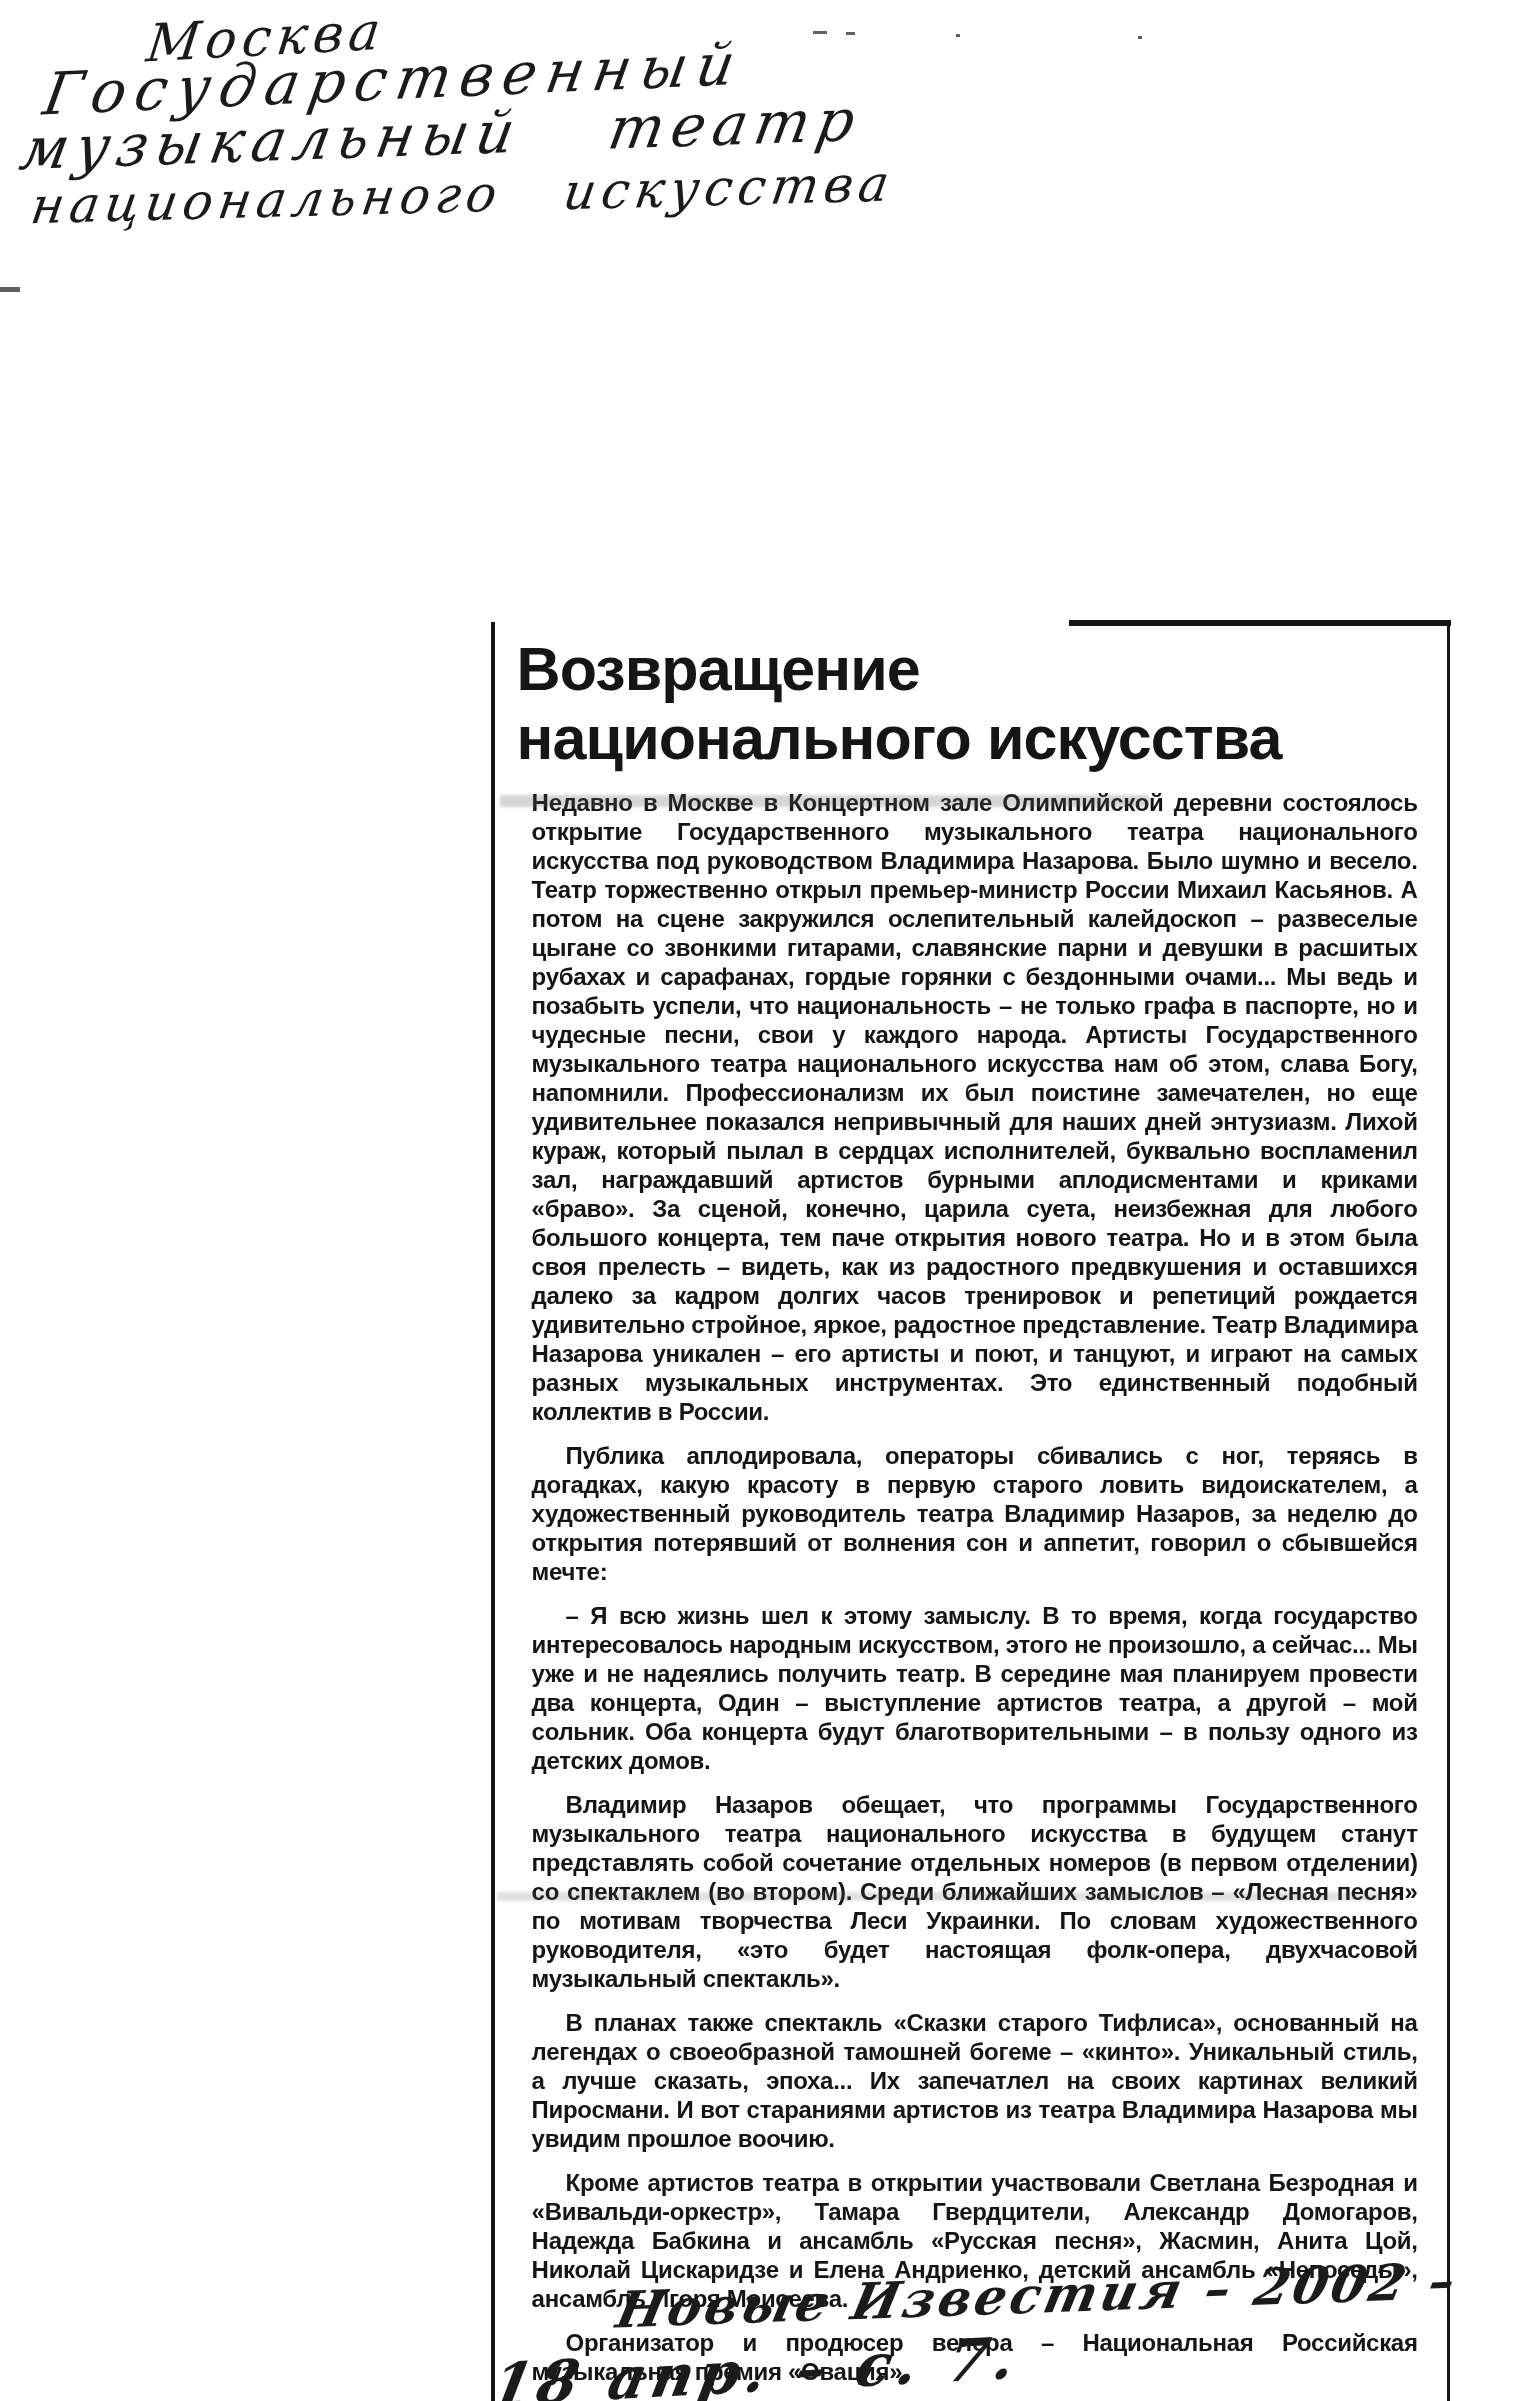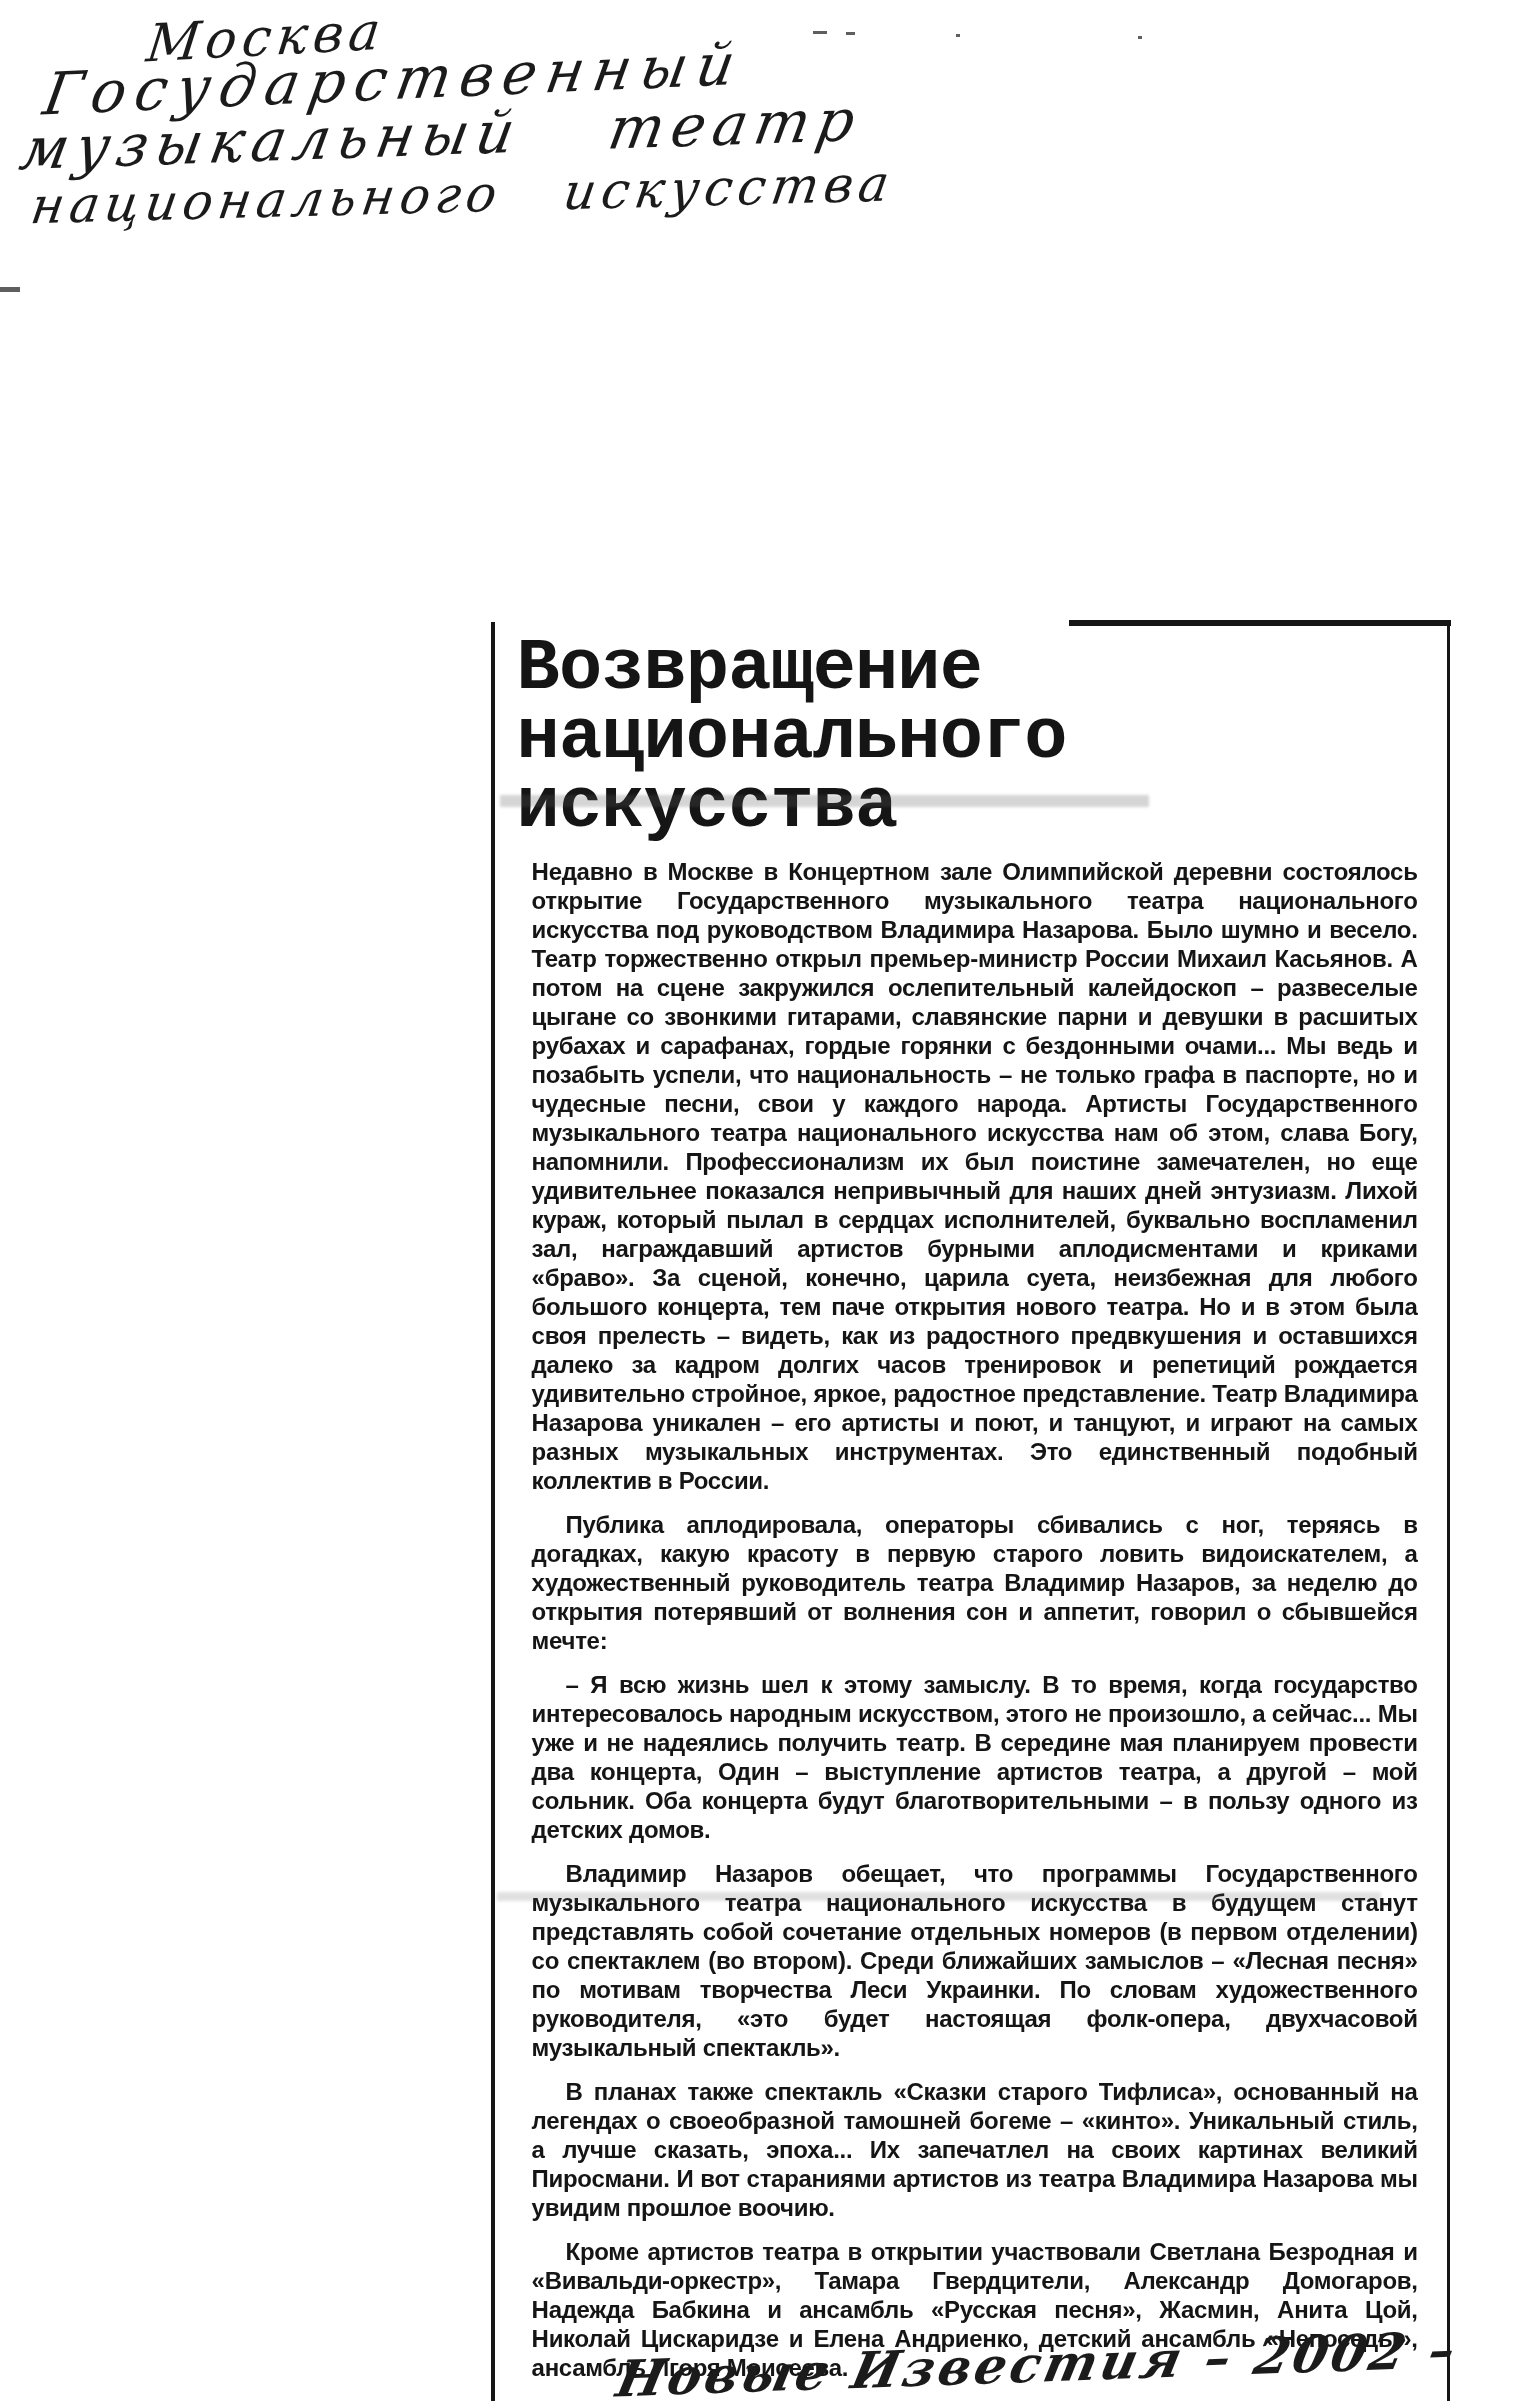--- a/index.html
+++ b/index.html
@@ -36,23 +36,22 @@
     background:#ffffff;
   }
   .top-border{
     position:absolute;top:-1.8px;right:-3.6px;width:382px;height:5.4px;background:#161616;
   }
   .bottom-line-ext{
     position:absolute;right:-87px;bottom:-6.3px;width:83px;height:6.3px;background:#161616;
   }
   .headline{
     margin:0 0 10.8px 0;
-    font-size:72px;line-height:69px;font-weight:bold;
+    font-size:61px;line-height:69px;font-weight:bold;
     letter-spacing:-0.9px;
-    font-family:Liberation Mono, monospace;
   }
   .headline span{display:block;}
   .article-body p{
     margin:15px;
     font-size:24px;line-height:29px;font-weight:bold;
     letter-spacing:-0.3px;
     text-align:justify;
     text-indent:34px;
   }
   .article-body p.no-indent{text-indent:0;}

